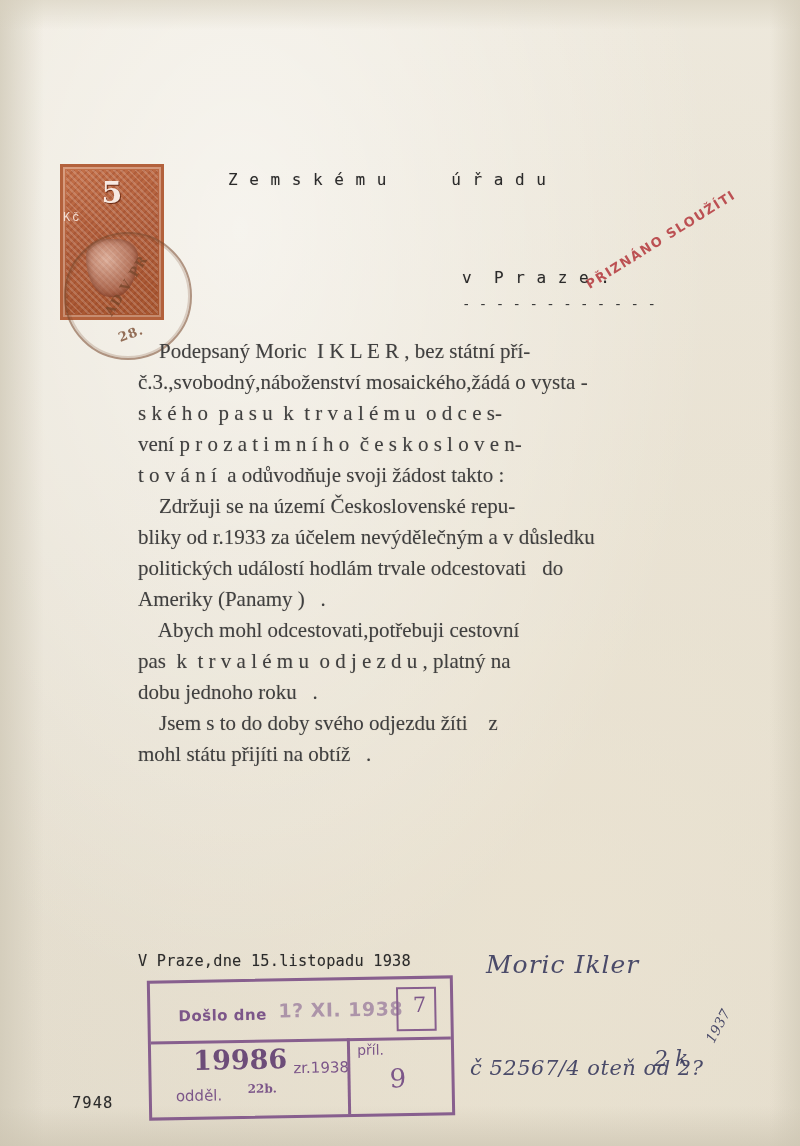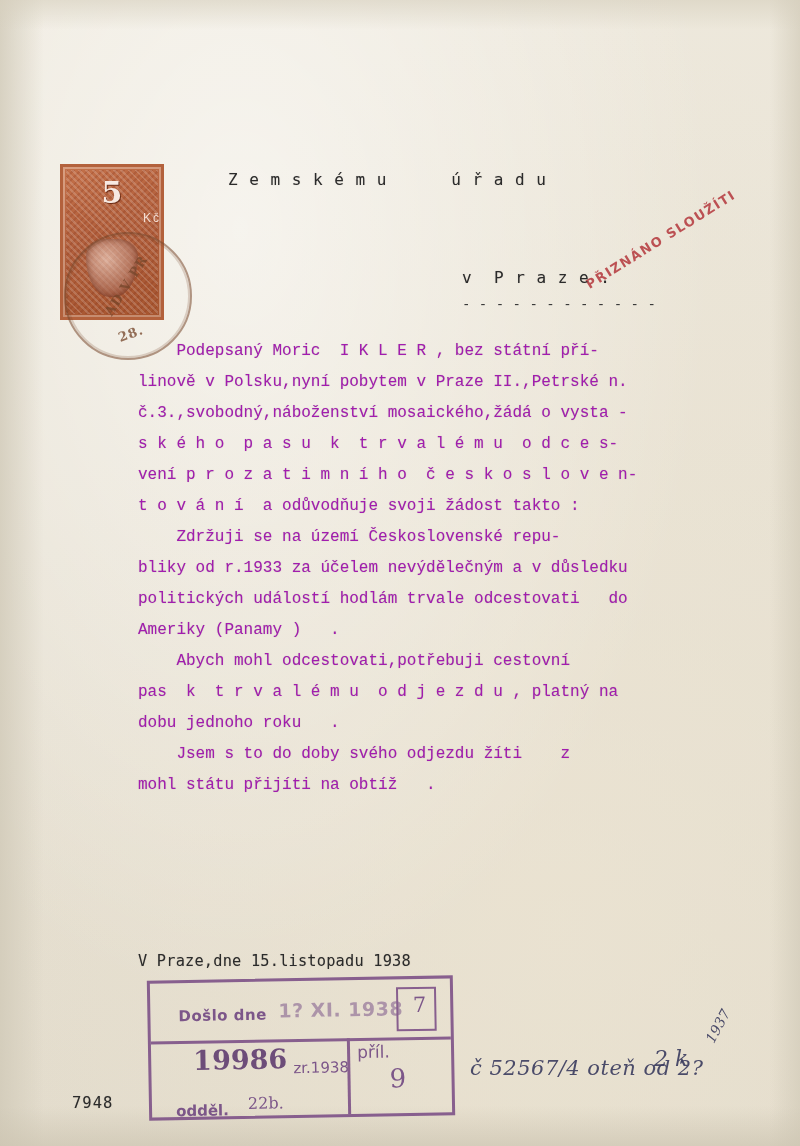--- a/index.html
+++ b/index.html
@@ -86,23 +86,23 @@
     position: absolute;
     left: 138px;
     top: 336px;
     width: 580px;
   }
   #body-block .line {
     display: block;
     height: 31px;
     line-height: 31px;
     white-space: pre;
-    color: #a21caf;
-    font-family: Liberation Mono, monospace;
-    font-size: 16px;
+    color: #404040;
+    font-family: Liberation Serif, serif;
+    font-size: 21px;
     text-shadow: 0 0 1px rgba(80,70,60,0.3);
   }
 
   
   #date-line {
     left: 138px; top: 952px;
     font-size: 15.3px;
   }
 
   
@@ -134,23 +134,23 @@
     text-align: center;
     color: #f7e9e2;
     font-family: "DejaVu Serif", serif;
     font-weight: bold;
     font-size: 30px;
     text-shadow: 1px 1px 0 rgba(90,30,10,0.8);
   }
   #stamp-revenue .currency {
     position: absolute;
     top: 44px; left: 0; right: 0;
-    text-align: right;
+    text-align: left;
     color: #f3ded3;
-    font-family: Liberation Sans, sans-serif;
+    font-family: Liberation Mono, monospace;
     font-size: 12px;
     letter-spacing: 2px;
   }
   #stamp-revenue .crest {
     position: absolute;
     left: 50%; top: 72px;
     transform: translateX(-50%);
     width: 52px; height: 58px;
     border-radius: 40% 40% 45% 45% / 30% 30% 70% 70%;
     background: radial-gradient(circle at 40% 35%, rgba(255,235,225,0.55), rgba(140,60,35,0.75));
@@ -247,42 +247,40 @@
     color: #5d3a6e;
   }
   #sr-year {
     position: absolute;
     left: 142px; top: 78px;
     font-size: 15px;
   }
   #sr-pril {
     position: absolute;
     left: 206px; top: 62px;
-    font-size: 17px;
+    font-size: 14px;
   }
   #sr-prilnum {
     position: absolute;
     left: 238px; top: 84px;
     font-size: 26px;
     font-family: "DejaVu Serif", serif;
   }
   #sr-oddel {
     position: absolute;
     left: 24px; top: 104px;
     font-size: 15px;
-    font-weight: bold;
-    margin-top: 15px;
+    font-weight: normal;
   }
   #sr-oddelnum {
     position: absolute;
     left: 96px; top: 100px;
-    font-size: 16px;
-    font-weight: normal;
-    font-family: "DejaVu Serif", serif;
-    margin-top: 12px;
+    font-size: 12px;
+    font-weight: bold;
+    font-family: "DejaVu Serif", serif;
   }
 
   
   .handwriting {
     position: absolute;
     color: #3a3b5e;
     font-family: "DejaVu Serif", serif;
     font-style: italic;
     white-space: pre;
     opacity: .9;
@@ -317,21 +315,20 @@
   </div>
 
   <div id="stamp-red">PŘIZNÁNO SLOUŽÍTI</div>
 
   <div class="typed" id="addressee">Z e m s k é m u      ú ř a d u</div>
   <div class="typed" id="place">v  P r a z e .</div>
   <div id="place-underline">- - - - - - - - - - - - - - - -</div>
 
   <div id="body-block">
     <span class="line">    Podepsaný Moric  I K L E R , bez státní pří-</span>
-    <span class="line">linově v Polsku,nyní pobytem v Praze II.,Petrské n.</span>
     <span class="line">č.3.,svobodný,náboženství mosaického,žádá o vysta -</span>
     <span class="line">s k é h o  p a s u  k  t r v a l é m u  o d c e s-</span>
     <span class="line">vení p r o z a t i m n í h o  č e s k o s l o v e n-</span>
     <span class="line">t o v á n í  a odůvodňuje svoji žádost takto :</span>
     <span class="line">    Zdržuji se na území Československé repu-</span>
     <span class="line">bliky od r.1933 za účelem nevýdělečným a v důsledku</span>
     <span class="line">politických událostí hodlám trvale odcestovati   do</span>
     <span class="line">Ameriky (Panamy )   .</span>
     <span class="line">    Abych mohl odcestovati,potřebuji cestovní</span>
     <span class="line">pas  k  t r v a l é m u  o d j e z d u , platný na</span>
@@ -350,18 +347,19 @@
     <div id="sr-divider-h"></div>
     <div id="sr-divider-v"></div>
     <div id="sr-bignum">19986</div>
     <div id="sr-year">zr.1938</div>
     <div id="sr-pril">příl.</div>
     <div id="sr-prilnum">9</div>
     <div id="sr-oddel">odděl.</div>
     <div id="sr-oddelnum">22b.</div>
   </div>
 
+  <div class="handwriting" id="sig-name">Moric Ikler</div>
   <div class="handwriting" id="sig-ref">č 52567/4 oteň od 2?</div>
   <div class="handwriting" id="sig-ref2">1937</div>
   <div class="handwriting" id="sig-initials">2 k</div>
 
   <div class="typed" id="ref-number">7948</div>
 </div>
 
 </body></html>

